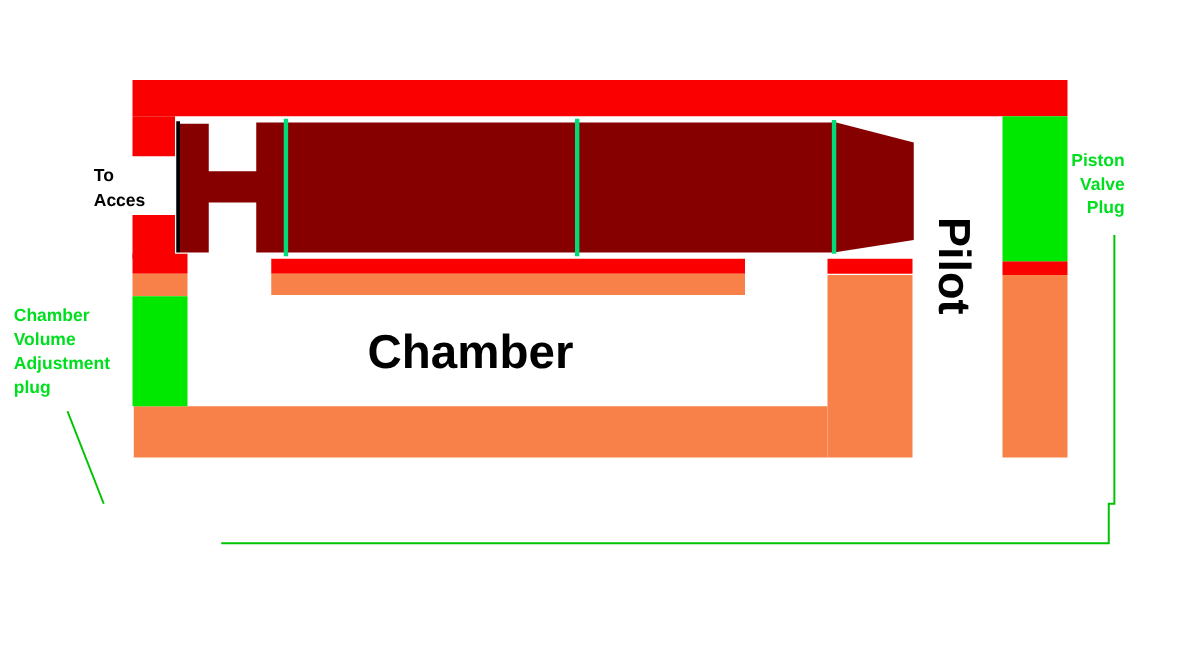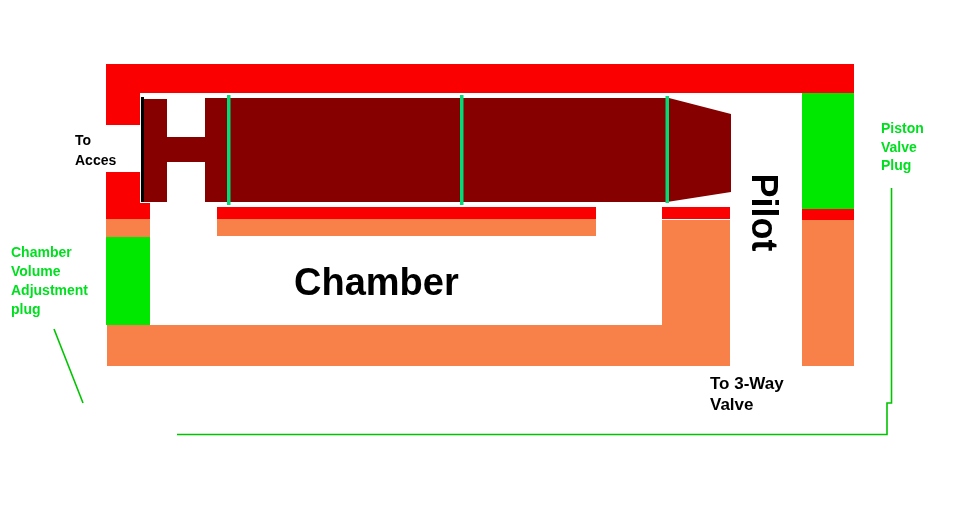--- a/index.html
+++ b/index.html
@@ -71,25 +71,21 @@
     <div>Chamber</div>
     <div>Volume</div>
     <div>Adjustment</div>
     <div>plug</div>
   </div>
 
   <div class="lbl lbl-black chamber-big" style="left:294px;top:262px;">Chamber</div>
 
   <div class="lbl lbl-black pilot" style="left:714px;top:192px;">Pilot</div>
 
-  <div class="lbl lbl-green access-lines" style="left:881px;top:119px;">
+  <div class="lbl lbl-green access-lines" style="left:857px;top:119px;text-align:right;">
     <div>Piston</div>
     <div>Valve</div>
     <div>Plug</div>
   </div>
 
-  <div class="lbl lbl-black threeway" style="left:710px;top:373px;">
-    <div>To 3-Way</div>
-    <div>Valve</div>
-  </div>
 
 
 </div>
 
 </body></html>

